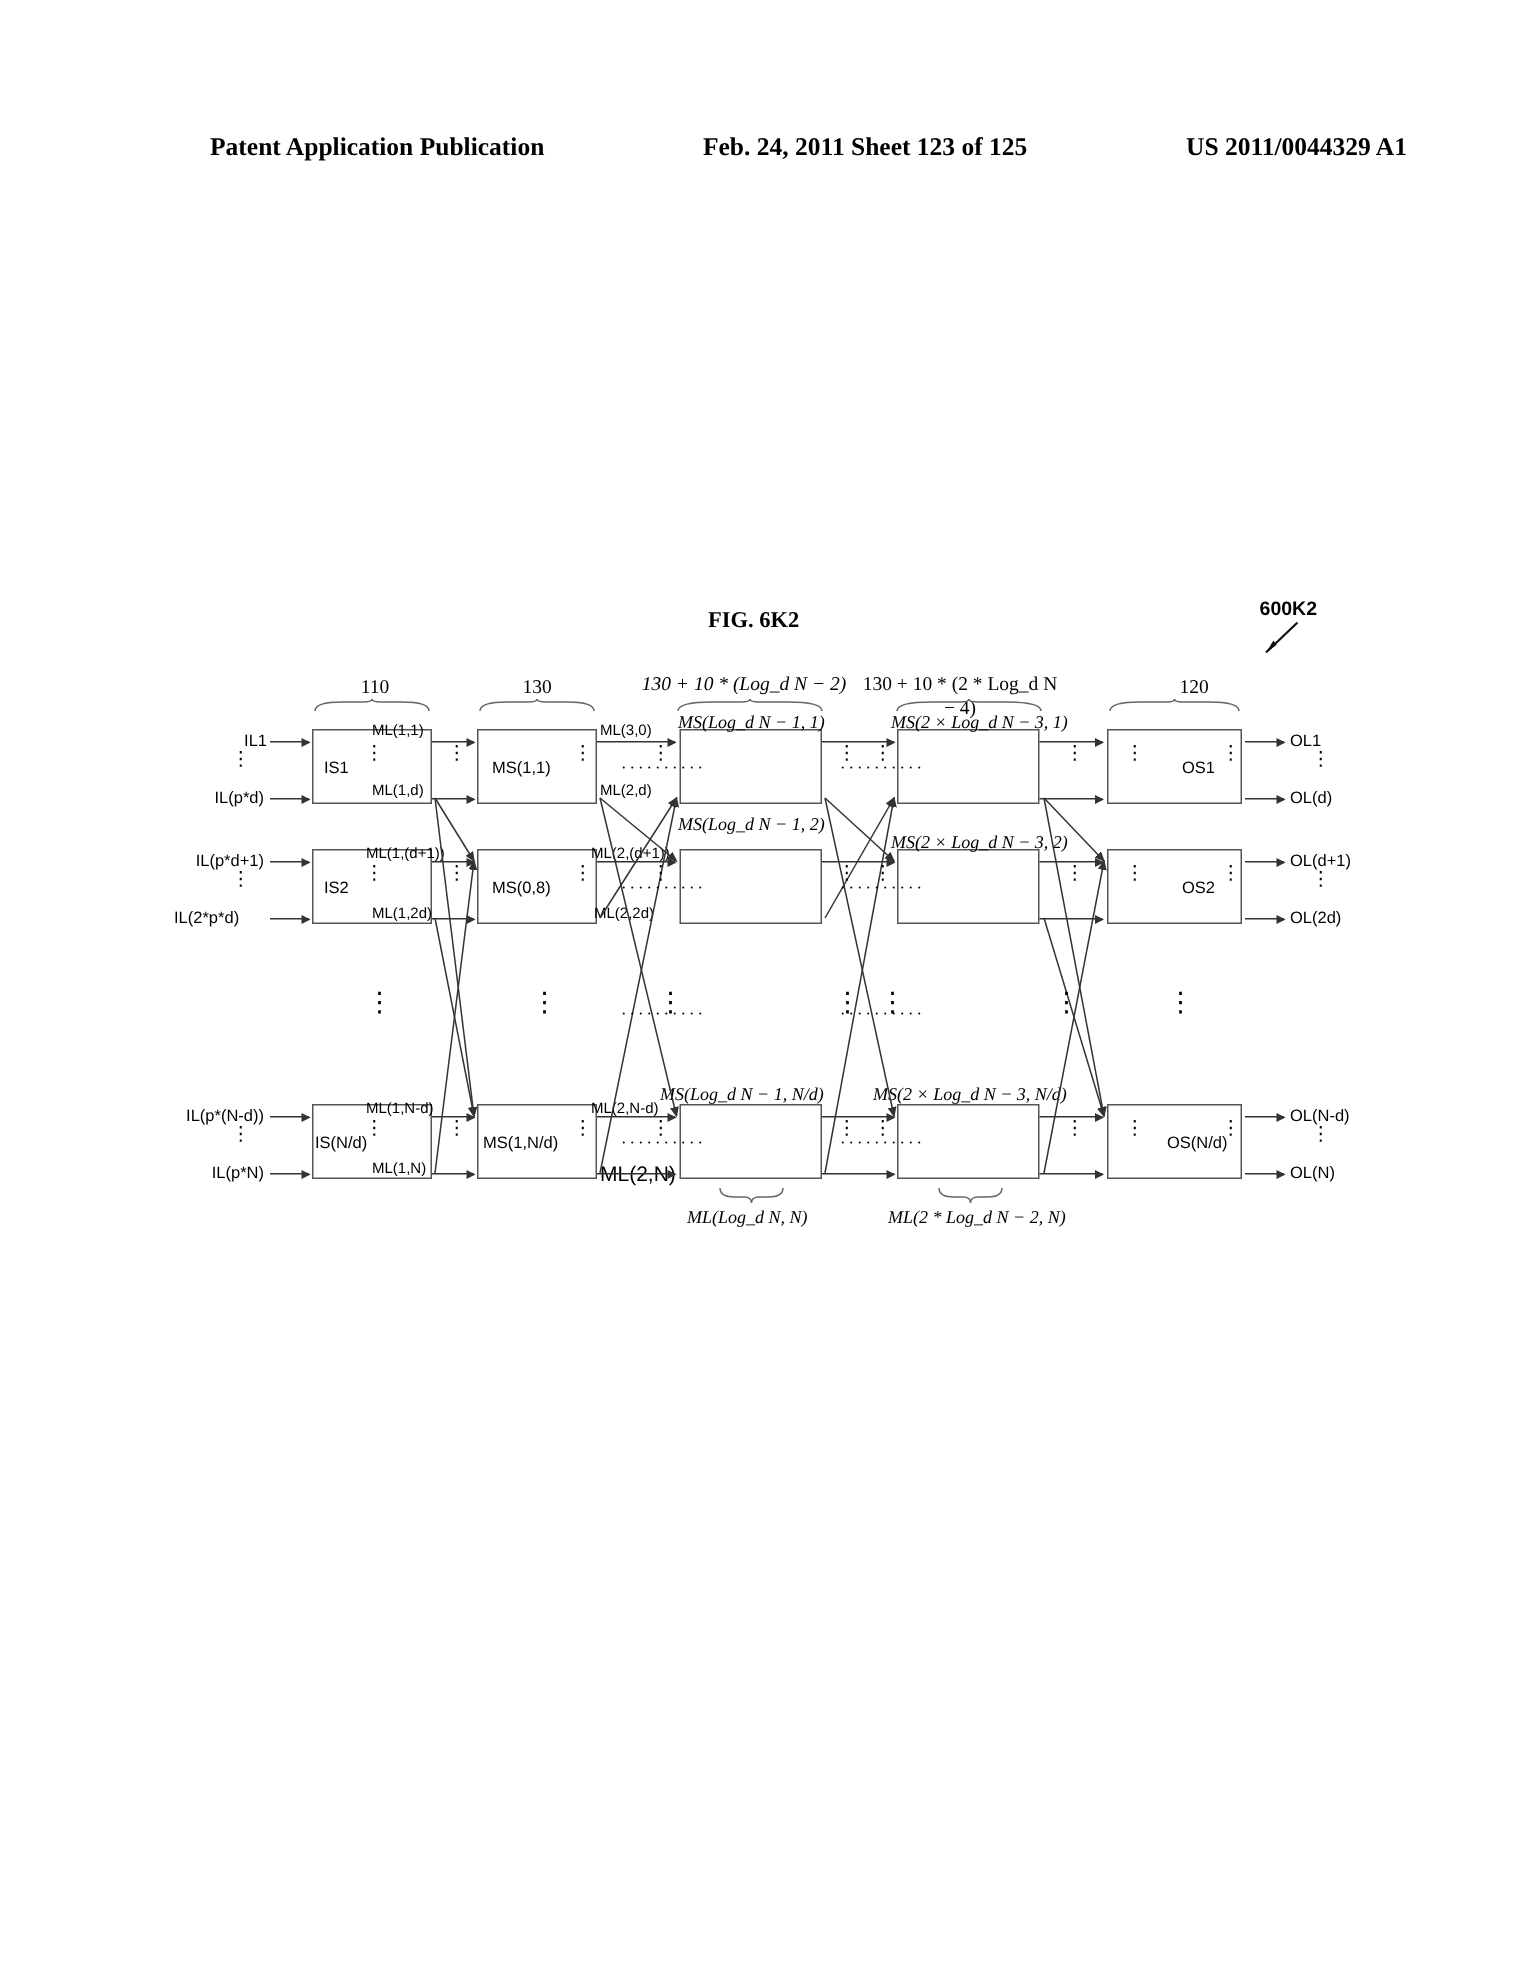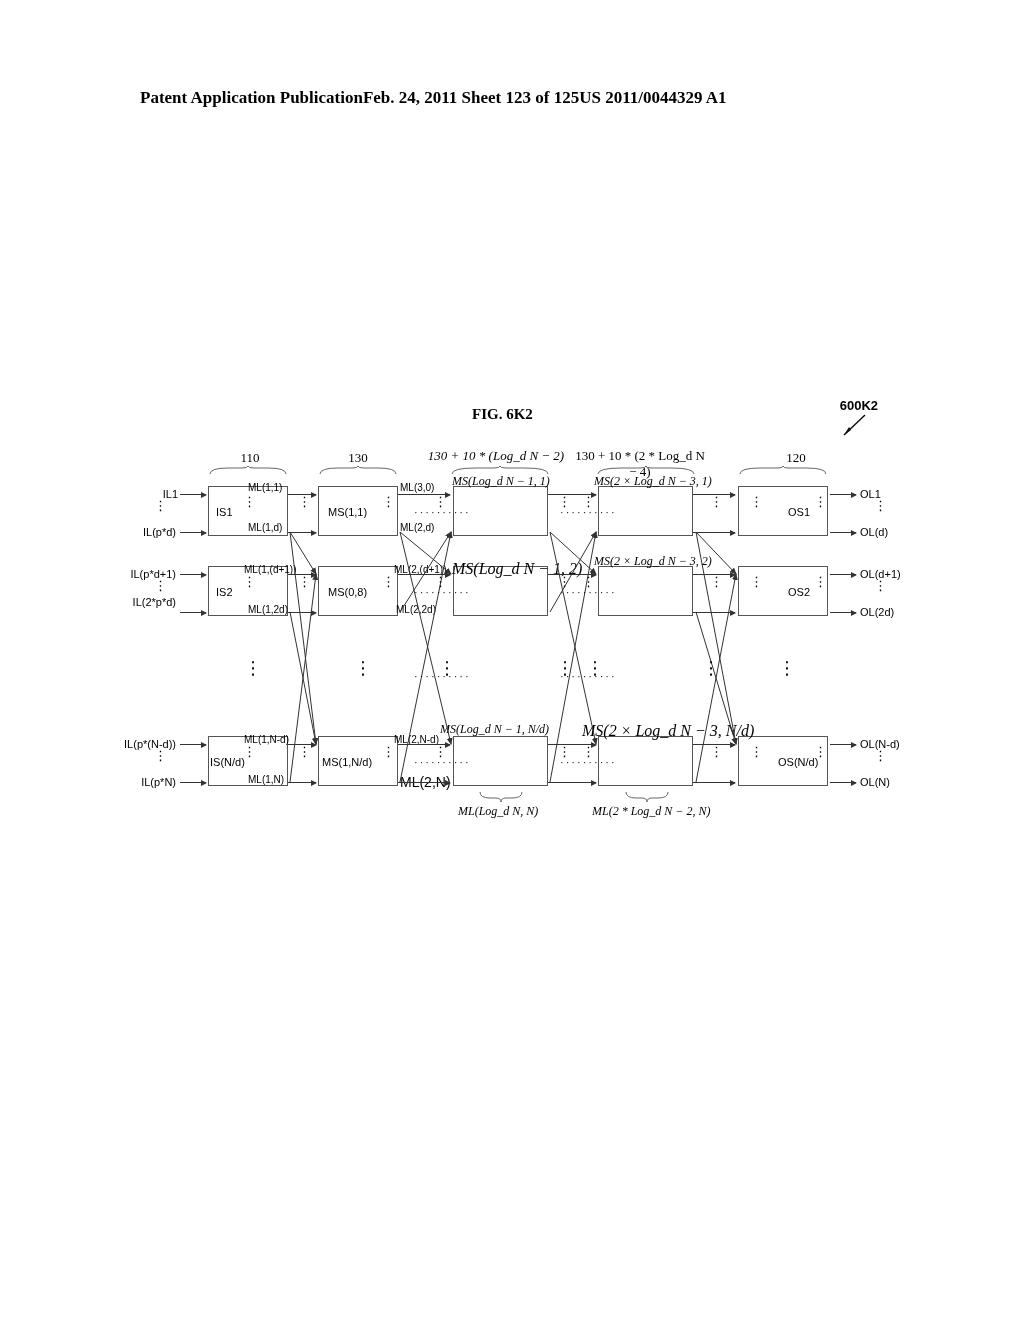--- a/index.html
+++ b/index.html
@@ -5,20 +5,21 @@
   * { box-sizing: border-box; margin: 0; padding: 0; }
   body {
     width: 1024px;
     height: 1320px;
     font-family: "Times New Roman", Times, serif;
     background: #fff;
     position: relative;
   }
   .page-header {
     display: flex;
+    justify-content: space-between;
     position: absolute;
     top: 88px;
     left: 140px;
     right: 86px;
     font-size: 17px;
     font-weight: bold;
   }
   .fig-area {
     position: absolute;
     left: 138px;
@@ -174,33 +175,33 @@
   <span class="label" style="left:72px;top:340px">IS(N/d)</span>
   <span class="label" style="left:650px;top:90px">OS1</span>
   <span class="label" style="left:650px;top:170px">OS2</span>
   <span class="label" style="left:640px;top:340px">OS(N/d)</span>
 
   <span class="label" style="left:190px;top:90px">MS(1,1)</span>
   <span class="label" style="left:190px;top:170px">MS(0,8)</span>
   <span class="label" style="left:184px;top:340px">MS(1,N/d)</span>
 
   <span class="label serif" style="left:314px;top:58px;font-size:12px">MS(Log_d N − 1, 1)</span>
-  <span class="label serif" style="left:314px;top:144px;font-size:16px">MS(Log_d N − 1, 2)</span>
+  <span class="label serif" style="left:314px;top:126px;font-size:12px">MS(Log_d N − 1, 2)</span>
   <span class="label serif" style="left:302px;top:306px;font-size:12px">MS(Log_d N − 1, N/d)</span>
   <span class="label serif" style="left:456px;top:58px;font-size:12px">MS(2 × Log_d N − 3, 1)</span>
   <span class="label serif" style="left:456px;top:138px;font-size:12px">MS(2 × Log_d N − 3, 2)</span>
-  <span class="label serif" style="left:444px;top:306px;font-size:16px">MS(2 × Log_d N − 3, N/d)</span>
+  <span class="label serif" style="left:444px;top:306px;font-size:12px">MS(2 × Log_d N − 3, N/d)</span>
 
   <span class="label" style="left:0px; top:72px;text-align:right;width:40px">IL1</span>
   <div class="arrow-right" style="left:42px;top:78px;width:26px"></div>
   <span class="label" style="left:-12px;top:110px;text-align:right;width:50px">IL(p*d)</span>
   <div class="arrow-right" style="left:42px;top:116px;width:26px"></div>
   <span class="label" style="left:-22px;top:152px;text-align:right;width:60px">IL(p*d+1)</span>
   <div class="arrow-right" style="left:42px;top:158px;width:26px"></div>
-  <span class="label" style="left:-22px;top:180px;text-align:right;width:60px">IL(2*p*d)</span>
+  <span class="label" style="left:-22px;top:190px;width:60px">IL(2*p*d)</span>
   <div class="arrow-right" style="left:42px;top:196px;width:26px"></div>
   <span class="label" style="left:-28px;top:322px;text-align:right;width:66px">IL(p*(N-d))</span>
   <div class="arrow-right" style="left:42px;top:328px;width:26px"></div>
   <span class="label" style="left:-18px;top:360px;text-align:right;width:56px">IL(p*N)</span>
   <div class="arrow-right" style="left:42px;top:366px;width:26px"></div>
 
   <div class="arrow-right" style="left:692px;top:78px;width:26px"></div>
   <span class="label" style="left:722px;top:72px">OL1</span>
   <div class="arrow-right" style="left:692px;top:116px;width:26px"></div>
   <span class="label" style="left:722px;top:110px">OL(d)</span>

